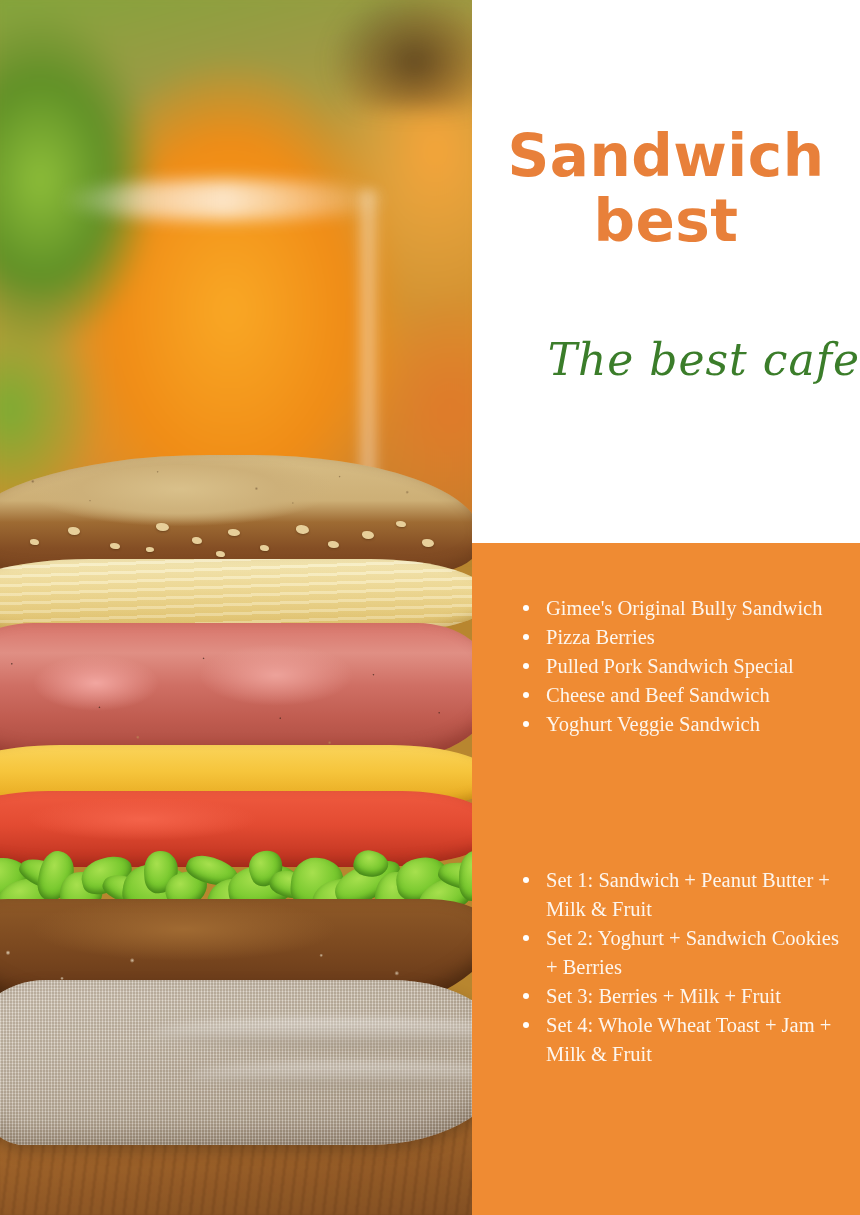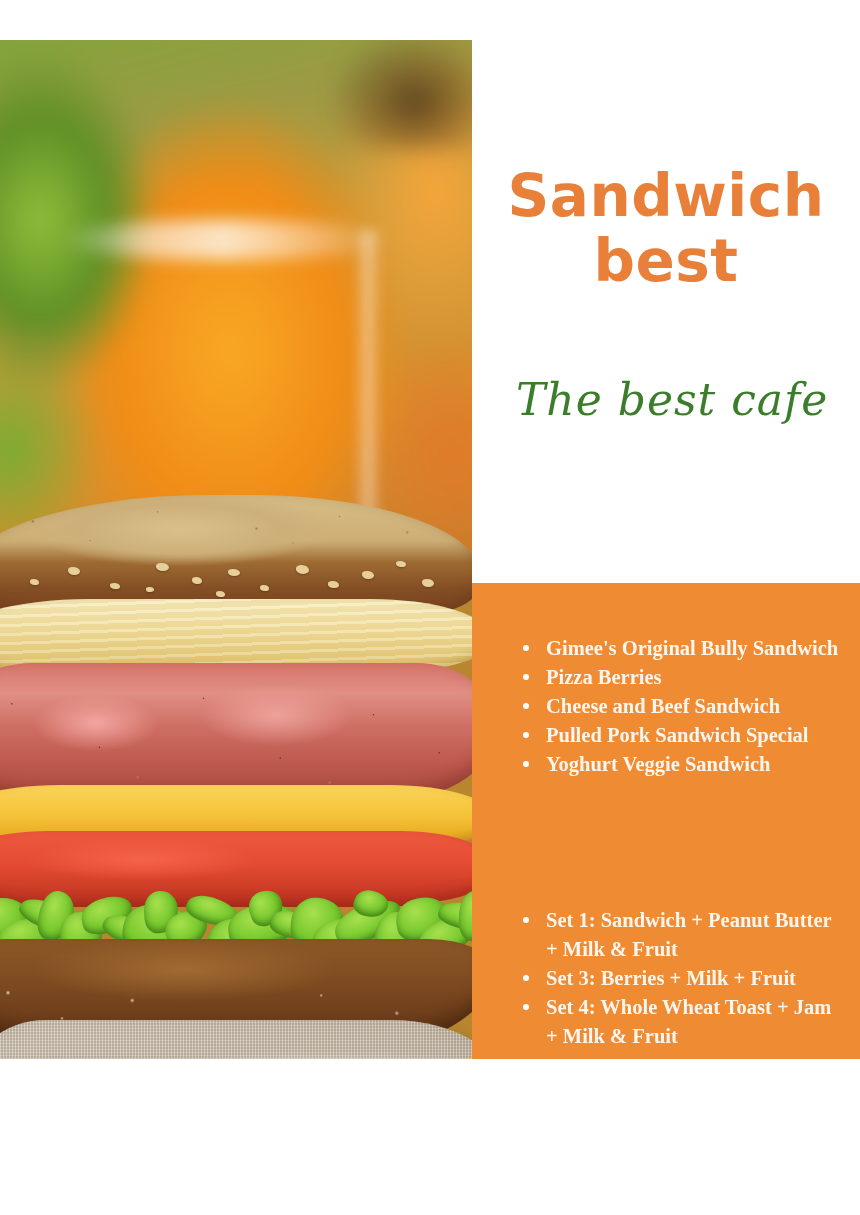--- a/index.html
+++ b/index.html
@@ -5,24 +5,23 @@
   * { margin:0; padding:0; box-sizing:border-box; }
   html, body {
     width:860px; height:1215px;
     background:#ffffff;
     font-family:"Liberation Sans", sans-serif;
     overflow:hidden;
   }
 
   .poster {
     position:relative;
-    width:860px; height:1019px;
+    width:860px; height:1215px;
     background:#ffffff;
     overflow:hidden;
-    margin-top:40px;
   }
 
   
   .photo {
     position:absolute;
     left:0; top:0;
     width:472px; height:1215px;
     overflow:hidden;
     background:#b8862f;
   }
@@ -222,21 +221,21 @@
     text-align:center;
     font-family:"DejaVu Sans", sans-serif;
     font-weight:700;
     font-size:58px;
     line-height:1.12;
     letter-spacing:.5px;
     color:#e8803a;
   }
   .subtitle {
     position:absolute; left:472px; top:336px; width:388px;
-    text-align:left;
+    text-align:right;
     font-family:"DejaVu Serif", serif;
     font-style:italic;
     font-weight:400;
     font-size:44px;
     line-height:1.1;
     letter-spacing:1px;
     color:#3b7d2a;
     padding-left:44px;
   }
 
@@ -246,21 +245,21 @@
 
   .section-head {
     font-family:"DejaVu Sans", sans-serif;
     font-weight:700;
     font-size:26px;
     letter-spacing:-.2px;
     color:#ffffff;
     margin-bottom:4px;
   }
 
-  .menu-list { list-style:none; margin:0; padding:0;font-weight:bold; }
+  .menu-list { list-style:none; margin:0; padding:0; }
   .menu-list li {
     position:relative;
     padding-left:36px;
     font-family:"Liberation Serif", serif;
     font-size:20.5px;
     line-height:29px;
     color:#fdf6ee;
     margin:0;
   }
   .menu-list li::before {
@@ -348,27 +347,28 @@
     <div>Sandwich</div>
     <div>best</div>
   </div>
 
   <div class="subtitle">The best cafe</div>
 
   <div class="section section-only">
     <ul class="menu-list" id="list-0">
         <li>Gimee's Original Bully Sandwich</li>
         <li>Pizza Berries</li>
+        <li>Pulled Pork Sandwich Special</li>
         <li>Cheese and Beef Sandwich</li>
-        <li>Pulled Pork Sandwich Special</li>
         <li>Yoghurt Veggie Sandwich</li>
       </ul>
   </div>
 
   <div class="section section-set">
     <ul class="menu-list" id="list-1">
         <li>Set 1: Sandwich + Peanut Butter + Milk &amp; Fruit</li>
+        <li>Set 2: Yoghurt + Sandwich Cookies + Berries</li>
         <li>Set 3: Berries + Milk + Fruit</li>
         <li>Set 4: Whole Wheat Toast + Jam + Milk &amp; Fruit</li>
       </ul>
   </div>
 
 </div>
 
 </body></html>

